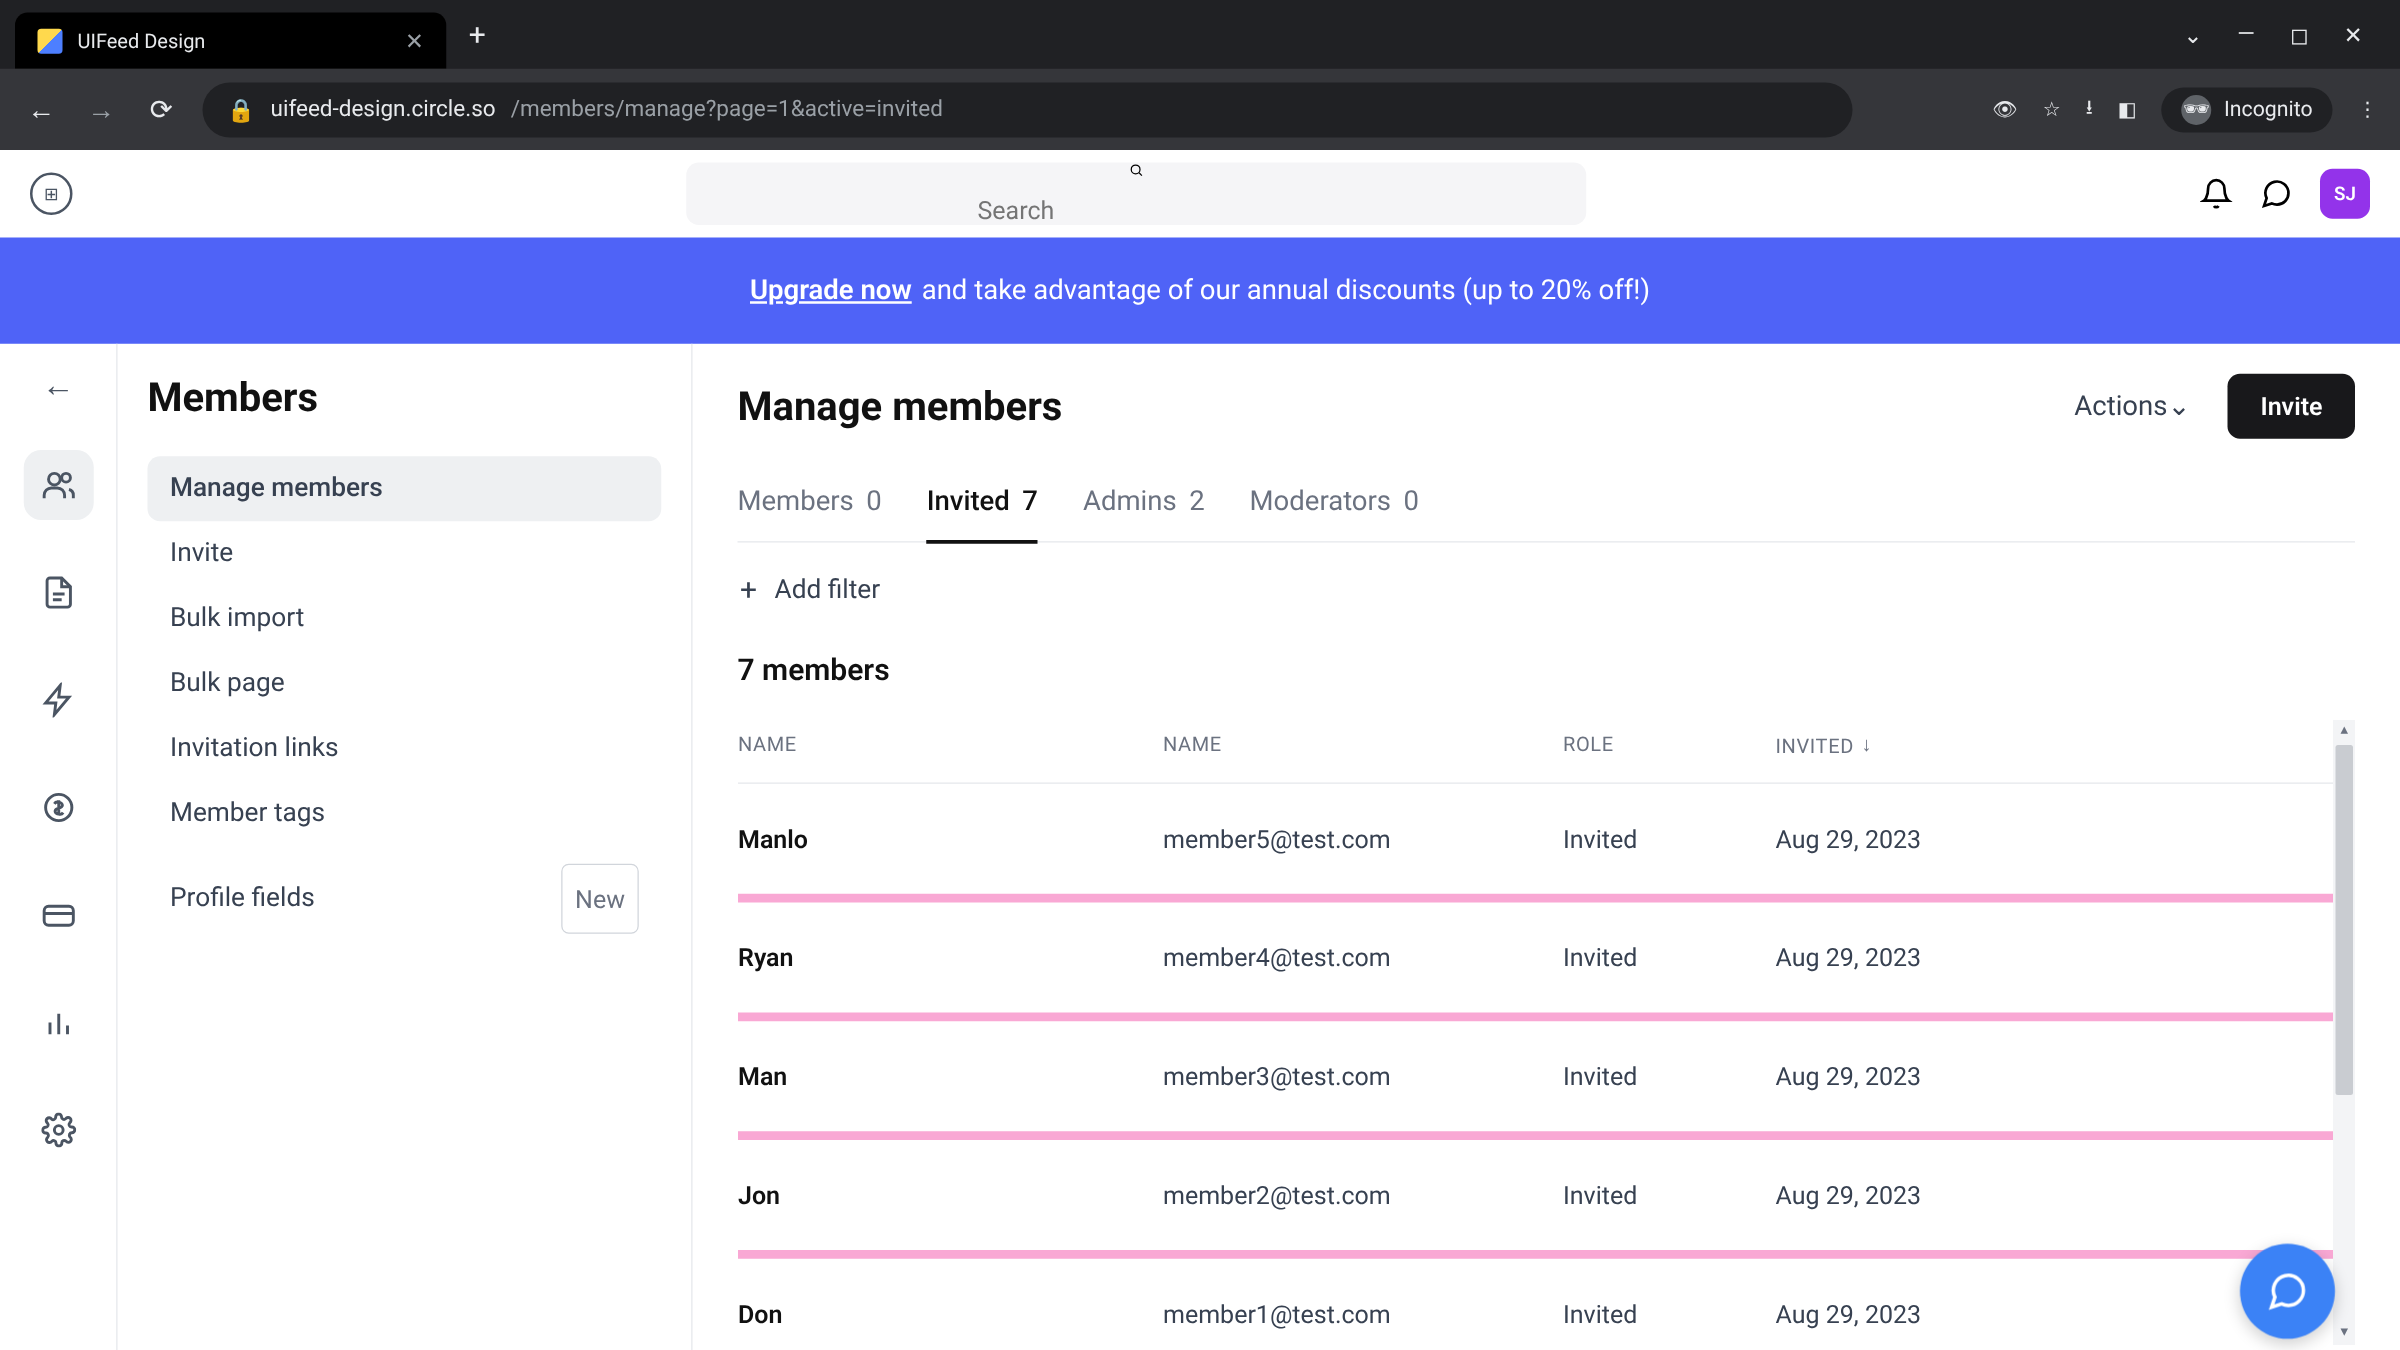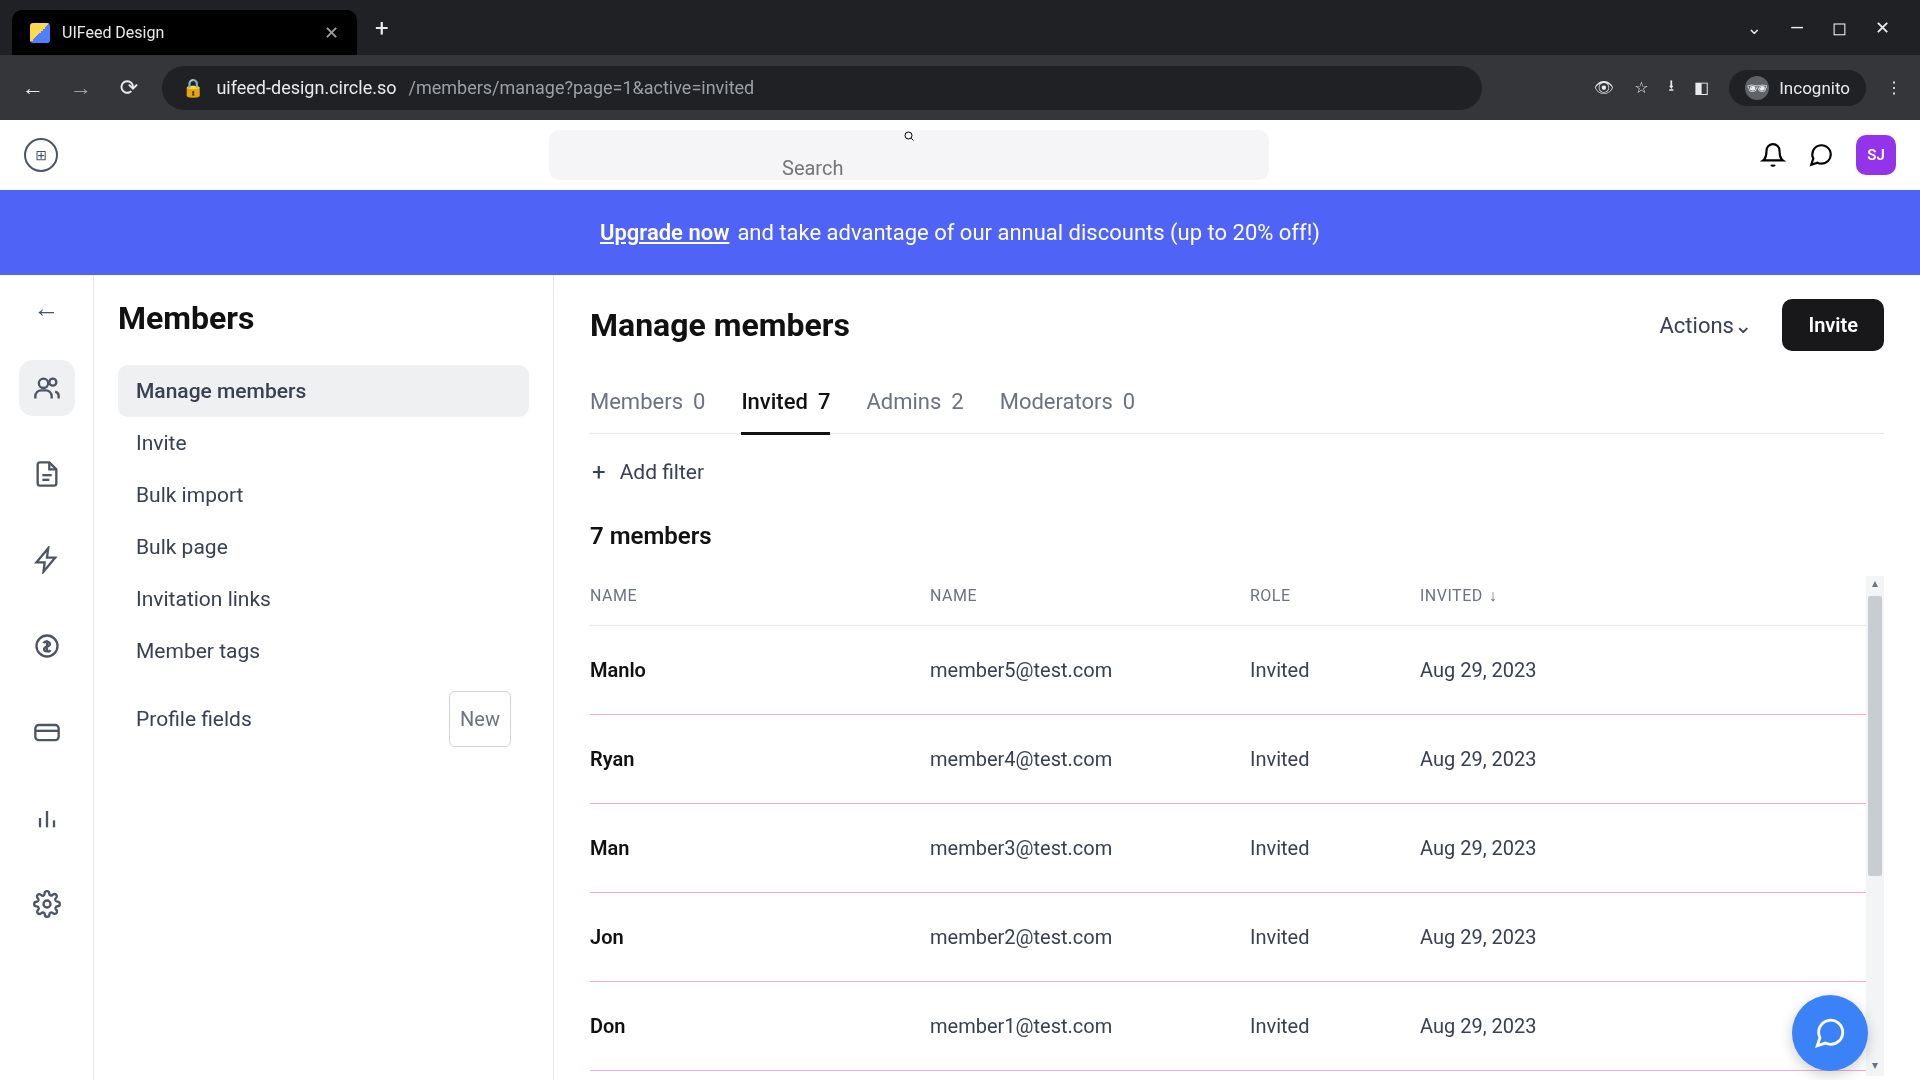--- a/index.html
+++ b/index.html
@@ -64,21 +64,21 @@
 .tab-item.active { color: #111; border-bottom-color: #111; font-weight: 500; }
 
 .add-filter { display: flex; align-items: center; gap: 14px; font-size: 21px; color: #374151; cursor: pointer; margin-bottom: 36px; padding-left: 2px; }
 .add-filter .plus { font-size: 24px; }
 
 .members-count { font-size: 24px; font-weight: 600; color: #111; margin-bottom: 26px; }
 
 .table-wrap { position: relative; height: 500px; overflow-y: auto; }
 .table-head { display: grid; grid-template-columns: 340px 320px 170px 1fr; font-size: 16px; color: #6b7280; letter-spacing: 0.5px; padding: 10px 0 20px 0; border-bottom: 1px solid #e5e7eb; }
 .table-head .sort { display: flex; align-items: center; gap: 6px; }
-.table-row { display: grid; grid-template-columns: 340px 320px 170px 1fr; padding: 32px 0; border-bottom: 1px solid #f9a8d4; font-size: 20px; color: #374151; }
+.table-row { display: grid; grid-template-columns: 340px 320px 170px 1fr; padding: 32px 0; border-bottom: 7px solid #f9a8d4; font-size: 20px; color: #374151; }
 .table-row .name { font-weight: 600; color: #111; }
 
 .scrollbar-track { position: absolute; right: 0; top: 0; width: 18px; height: 100%; background: #f3f4f6; }
 .scrollbar-thumb { position: absolute; right: 2px; top: 20px; width: 14px; height: 280px; background: #c9ccd1; border-radius: 2px; }
 .scroll-arrow { position: absolute; right: 0; width: 18px; height: 18px; font-size: 12px; color: #6b7280; text-align: center; }
 
 .chat-fab { position: absolute; bottom: 24px; right: 52px; width: 76px; height: 76px; border-radius: 50%; background: #3b82f6; display: flex; align-items: center; justify-content: center; cursor: pointer; box-shadow: 0 4px 14px rgba(0,0,0,0.2); }
 .chat-fab svg { width: 34px; height: 34px; stroke: #fff; }
 
 .icon-svg { stroke: currentColor; fill: none; stroke-width: 2; }

